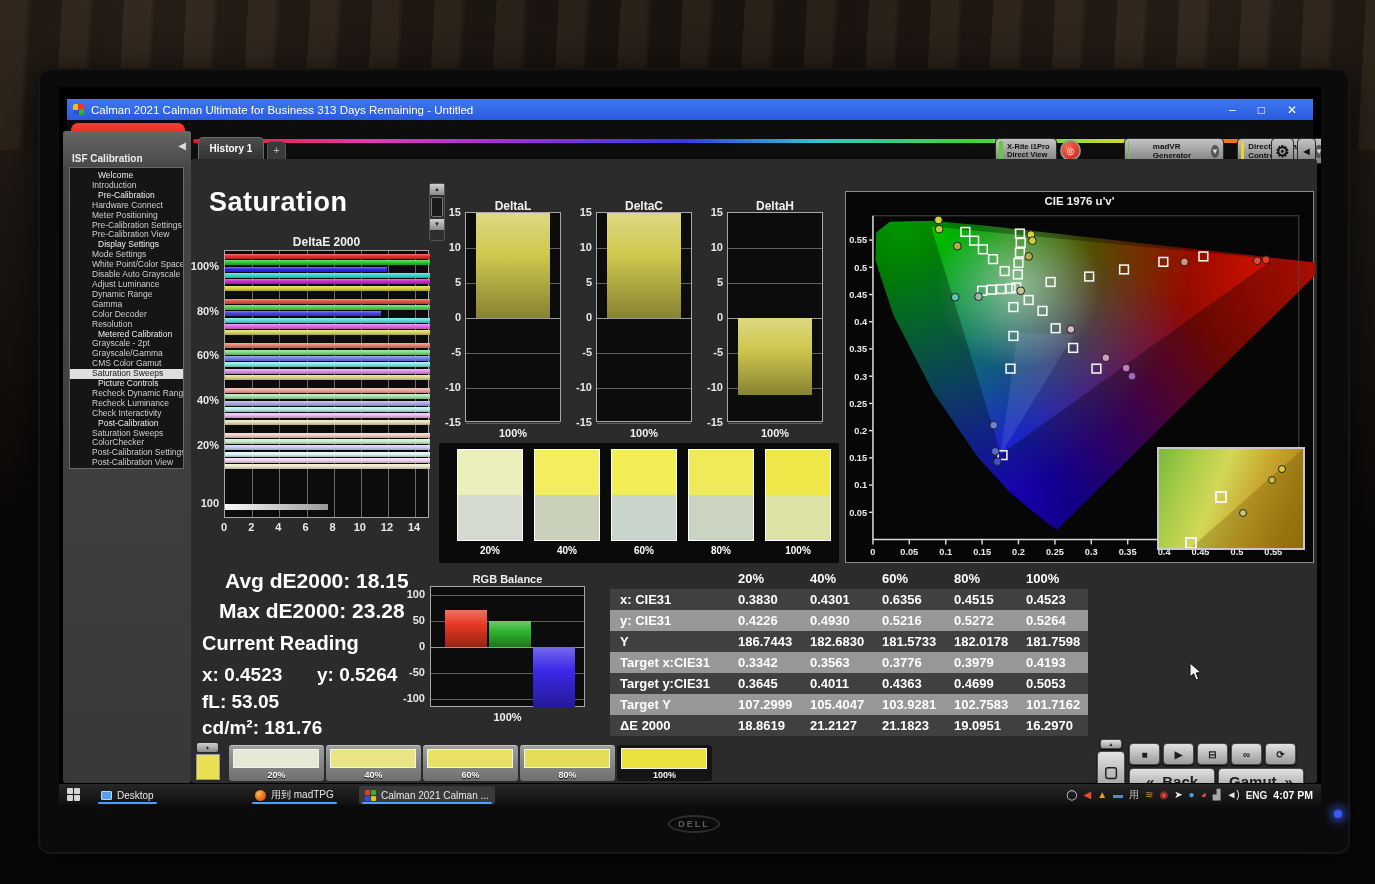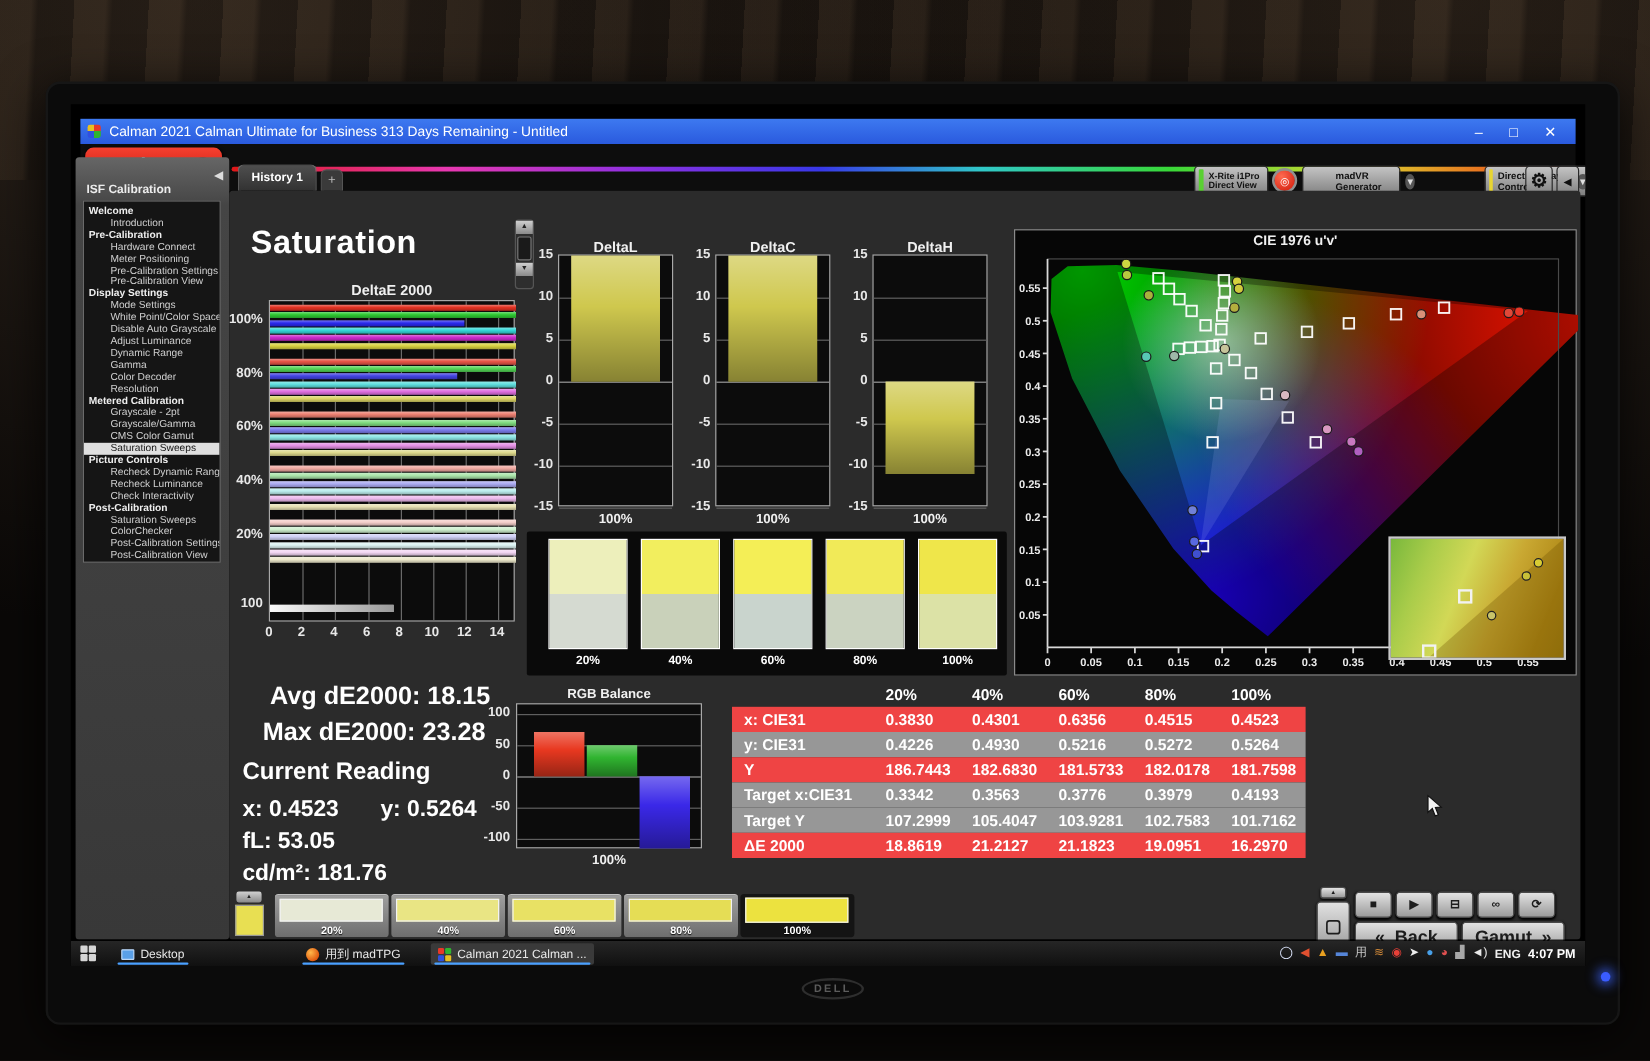--- a/index.html
+++ b/index.html
@@ -42,21 +42,21 @@
        font-size:8px;text-align:center;line-height:13px;}
   .record-btn{width:21px;height:21px;border-radius:50%;background:radial-gradient(circle at 35% 30%,#ff6a50,#d01808);
        border:2px solid #909090;color:#fff;font-size:9px;text-align:center;line-height:18px;}
   
   .sidebar-col{left:4px;top:44px;width:128px;height:652px;border-radius:3px;
        background:linear-gradient(#666 0,#454545 40px,#383838 100%);}
   .sb-collapse{position:absolute;right:5px;top:9px;color:#ddd;font-size:10px;}
   .sb-header{position:absolute;left:9px;top:22px;color:#ececec;font-weight:bold;font-size:10px;}
   .sb-panel{position:absolute;left:6px;top:36px;width:115px;height:302px;background:#151515;border:1px solid #6a6a6a;overflow:hidden;padding-top:3px;}
   .sb-item{color:#cfcfcf;font-size:8.5px;line-height:9.9px;white-space:nowrap;cursor:default;}
-  .sb-item.lvl1{padding-left:4px;font-weight:bold;color:#efefef;}
+  .sb-item.lvl1{padding-left:28px;font-weight:normal;color:#efefef;}
   .sb-item.lvl2{padding-left:22px;}
   .sb-item.sel{background:#dfdfdf;color:#141414;}
   
   .tab{left:139px;top:50px;width:66px;height:22px;background:linear-gradient(#4e4e4e,#323232);
        border:1px solid #6c6c6c;border-bottom:none;border-radius:5px 5px 0 0;color:#fff;font-size:10px;
        font-weight:bold;text-align:center;line-height:21px;}
   .tab-add{left:208px;top:54px;width:19px;height:18px;background:#3a3a3a;border:1px solid #555;border-bottom:none;
        border-radius:5px 5px 0 0;color:#bbb;font-size:11px;text-align:center;line-height:16px;}
   .content{left:132px;top:72px;width:1126px;height:624px;background:#2b2b2b;border-radius:3px;}
   .page-title{left:150px;top:100px;color:#fff;font-size:27px;font-weight:bold;letter-spacing:.5px;}
@@ -85,21 +85,21 @@
   .mini-sq{position:absolute;width:12px;height:12px;border:2px solid #f2f2f2;}
   .mini-ci{position:absolute;width:8px;height:8px;border-radius:50%;border:1px solid #222;}
   
   .metric{color:#fff;font-weight:bold;}
   
   .mtable{left:551px;top:480px;width:478px;}
   .trow{display:grid;grid-template-columns:118px repeat(5,72px);height:21px;align-items:center;}
   .trow.head{height:22px;}
   .trow .c{color:#fff;font-weight:bold;font-size:13px;padding-left:10px;white-space:nowrap;}
   .trow.light{background:#979797;}
-  .trow.dark{background:#ef4444;}
+  .trow.dark{background:#404040;}
   .trow.head .c{background:none;}
   
   .patchpanel{position:absolute;top:658px;width:95px;height:36px;border-radius:3px;}
   .patchpanel.gray{background:linear-gradient(#9e9e9e,#6e6e6e);border-top:1px solid #c0c0c0;}
   .patchpanel.selp{background:#141414;}
   .patch{position:absolute;left:4px;top:3px;width:86px;height:19px;border:1px solid #f2f2f2;}
   .patchlbl{position:absolute;bottom:1px;width:100%;text-align:center;color:#fff;font-weight:bold;font-size:9px;text-shadow:0 1px 1px #000;}
   .minicol{left:133px;top:656px;width:33px;height:40px;}
   
   .silver{background:linear-gradient(#e2e2e2,#9a9a9a);border:1px solid #4a4a4a;border-radius:4px;color:#1d1d1d;
@@ -146,21 +146,21 @@
       <span class="arrow">▼</span>
     </div>
     <div class="abs rainbow"></div>
 
     <div class="abs meter-btn" style="left:936px;top:51px;width:62px;">
       <span class="meter-accent" id="acc0" style="background: rgb(90, 208, 50);"></span>
       <span class="meter-lines"><span>X-Rite i1Pro</span><br>
       <span>Direct View</span></span>
     </div>
     <div class="abs record-btn" style="left:1001px;top:53px;">◎</div>
-    <div class="abs meter-btn" style="left:1026px;top:51px;width:82px;font-size:8px;gap:20px;">
+    <div class="abs meter-btn" style="left:1065px;top:51px;width:100px;font-size:8px;gap:20px;">
       <span class="meter-accent" id="acc1" style="background: rgb(90, 208, 50);"></span>
       <span>madVR Generator</span>
       <span class="meter-arrow">▼</span>
     </div>
     <div class="abs meter-btn" style="left:1178px;top:51px;width:92px;font-size:8px;">
       <span class="meter-accent" id="acc2" style="background: rgb(232, 213, 50);"></span>
       <span>Direct Display Control</span>
       <span class="meter-arrow">▼</span>
     </div>
     <div class="abs meter-btn" style="left:1212px;top:51px;width:23px;justify-content:center;">
@@ -593,20 +593,28 @@
           <div class="c">181.7598</div>
         </div>
         <div class="trow light">
           <div class="c">Target x:CIE31</div>
           <div class="c">0.3342</div>
           <div class="c">0.3563</div>
           <div class="c">0.3776</div>
           <div class="c">0.3979</div>
           <div class="c">0.4193</div>
         </div>
+        <div class="trow dark">
+          <div class="c">Target y:CIE31</div>
+          <div class="c">0.3645</div>
+          <div class="c">0.4011</div>
+          <div class="c">0.4363</div>
+          <div class="c">0.4699</div>
+          <div class="c">0.5053</div>
+        </div>
         <div class="trow light">
           <div class="c">Target Y</div>
           <div class="c">107.2999</div>
           <div class="c">105.4047</div>
           <div class="c">103.9281</div>
           <div class="c">102.7583</div>
           <div class="c">101.7162</div>
         </div>
         <div class="trow dark">
           <div class="c">ΔE 2000</div>

